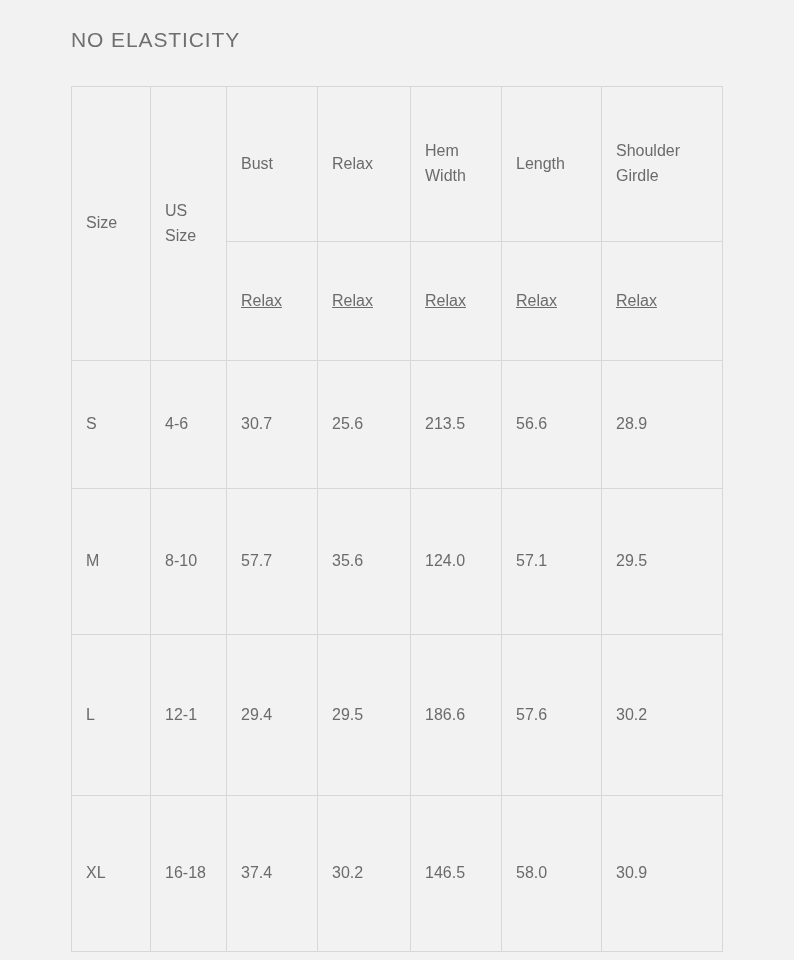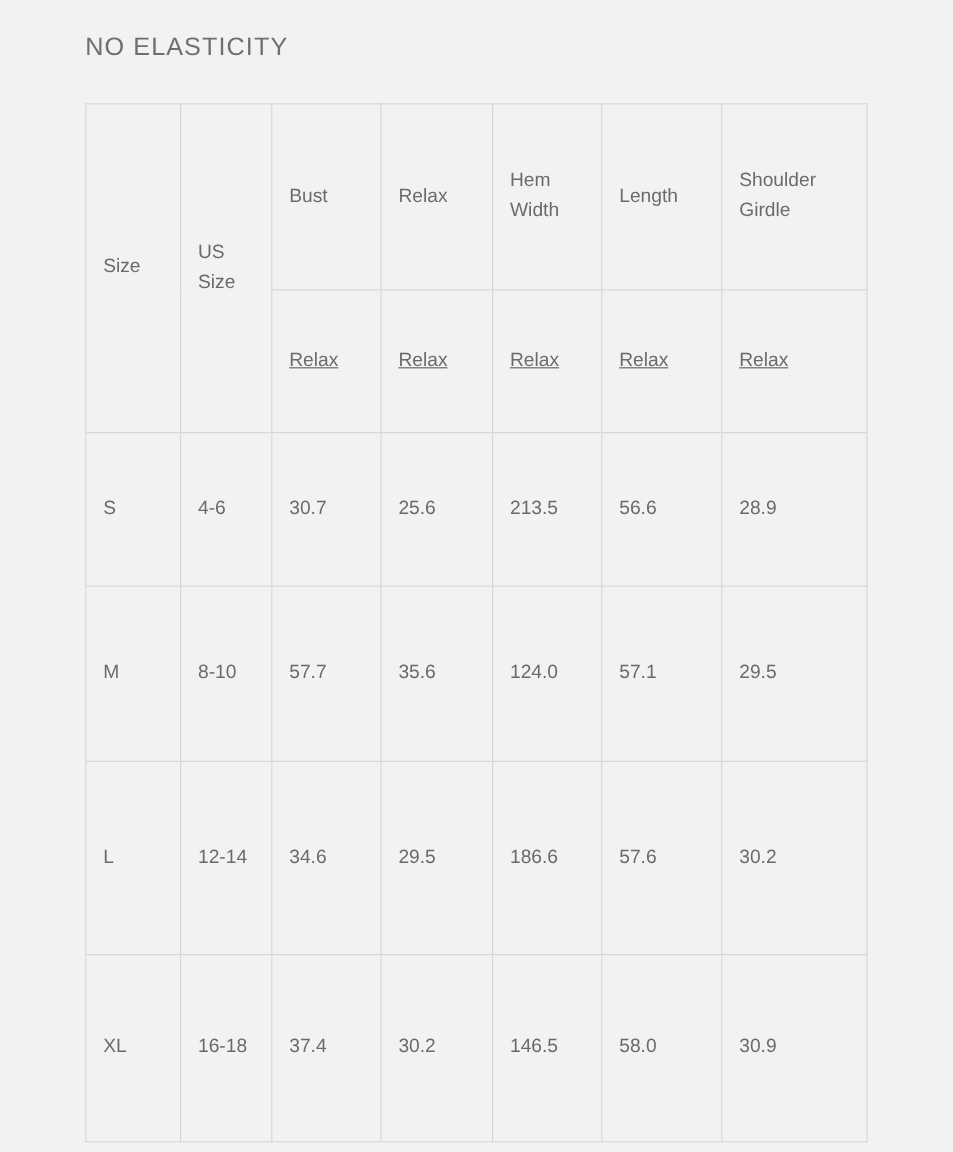--- a/index.html
+++ b/index.html
@@ -141,22 +141,22 @@
           <td class="body-cell">M</td>
           <td class="body-cell">8-10</td>
           <td class="body-cell">57.7</td>
           <td class="body-cell">35.6</td>
           <td class="body-cell">124.0</td>
           <td class="body-cell">57.1</td>
           <td class="body-cell">29.5</td>
         </tr>
         <tr class="row-l">
           <td class="body-cell">L</td>
-          <td class="body-cell">12-14</td>
-          <td class="body-cell">34.6</td>
+          <td class="body-cell">12-1</td>
+          <td class="body-cell">29.4</td>
           <td class="body-cell">29.5</td>
           <td class="body-cell">186.6</td>
           <td class="body-cell">57.6</td>
           <td class="body-cell">30.2</td>
         </tr>
         <tr class="row-xl">
           <td class="body-cell">XL</td>
           <td class="body-cell">16-18</td>
           <td class="body-cell">37.4</td>
           <td class="body-cell">30.2</td>

